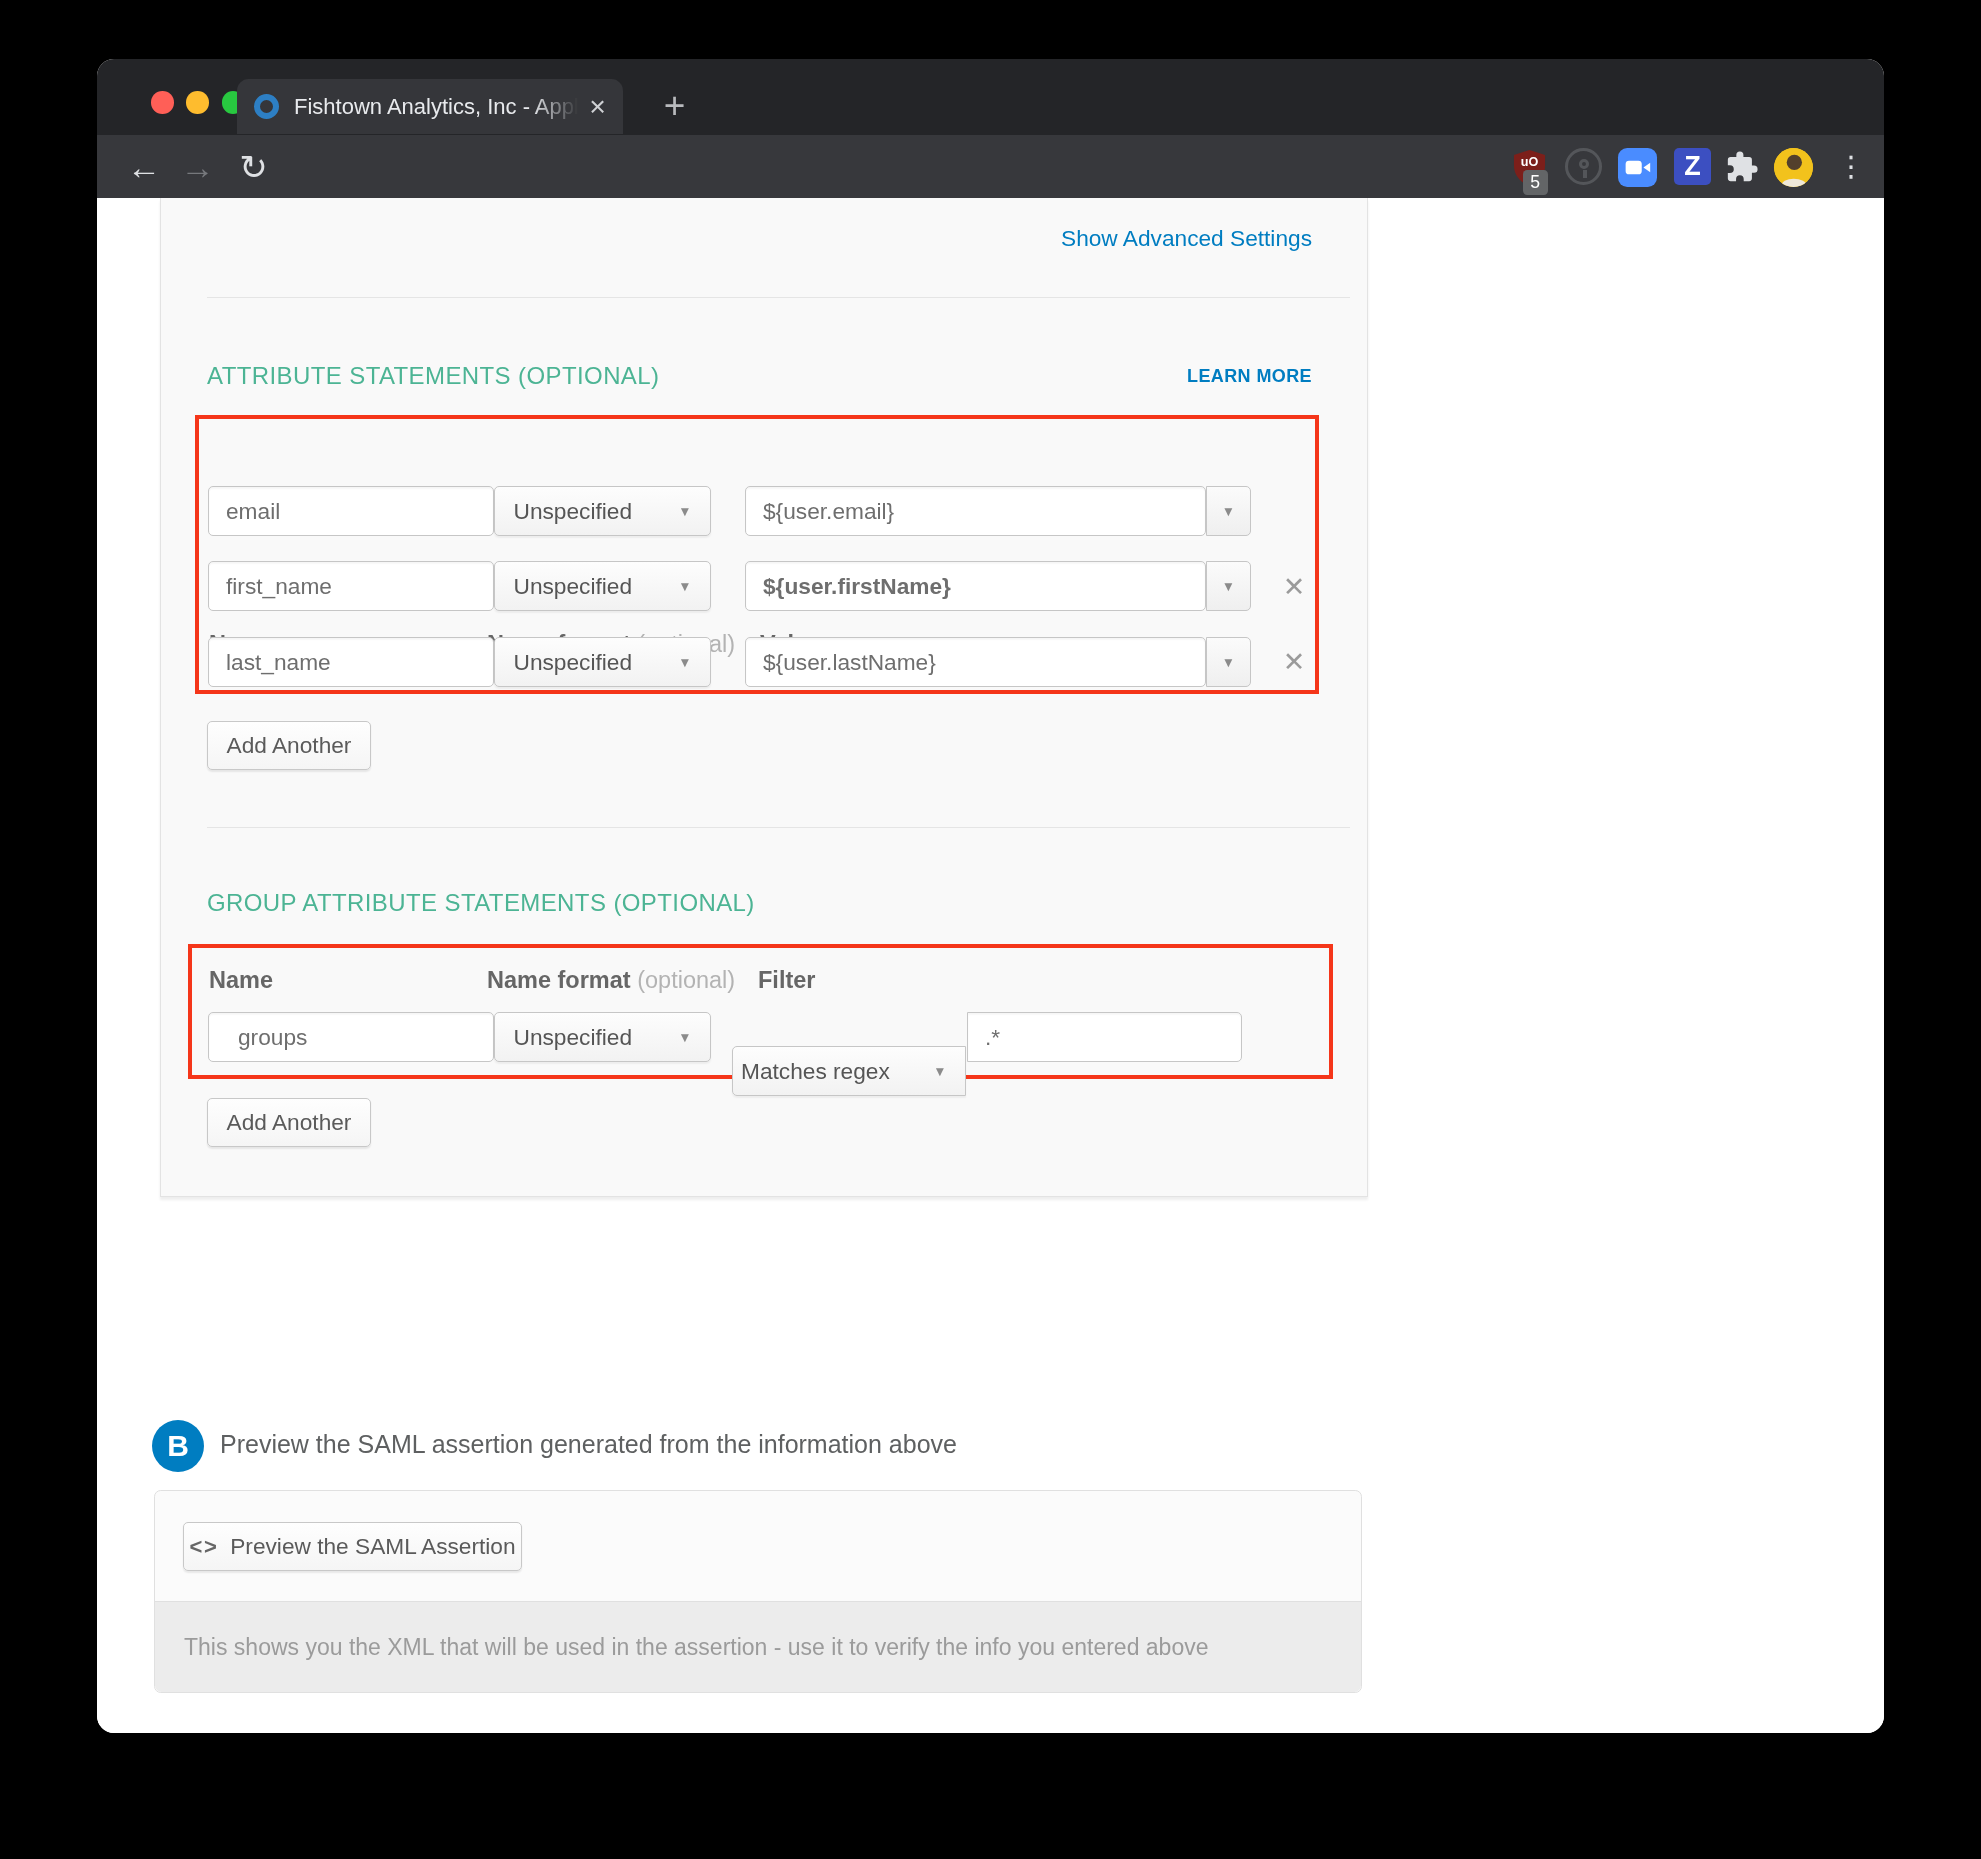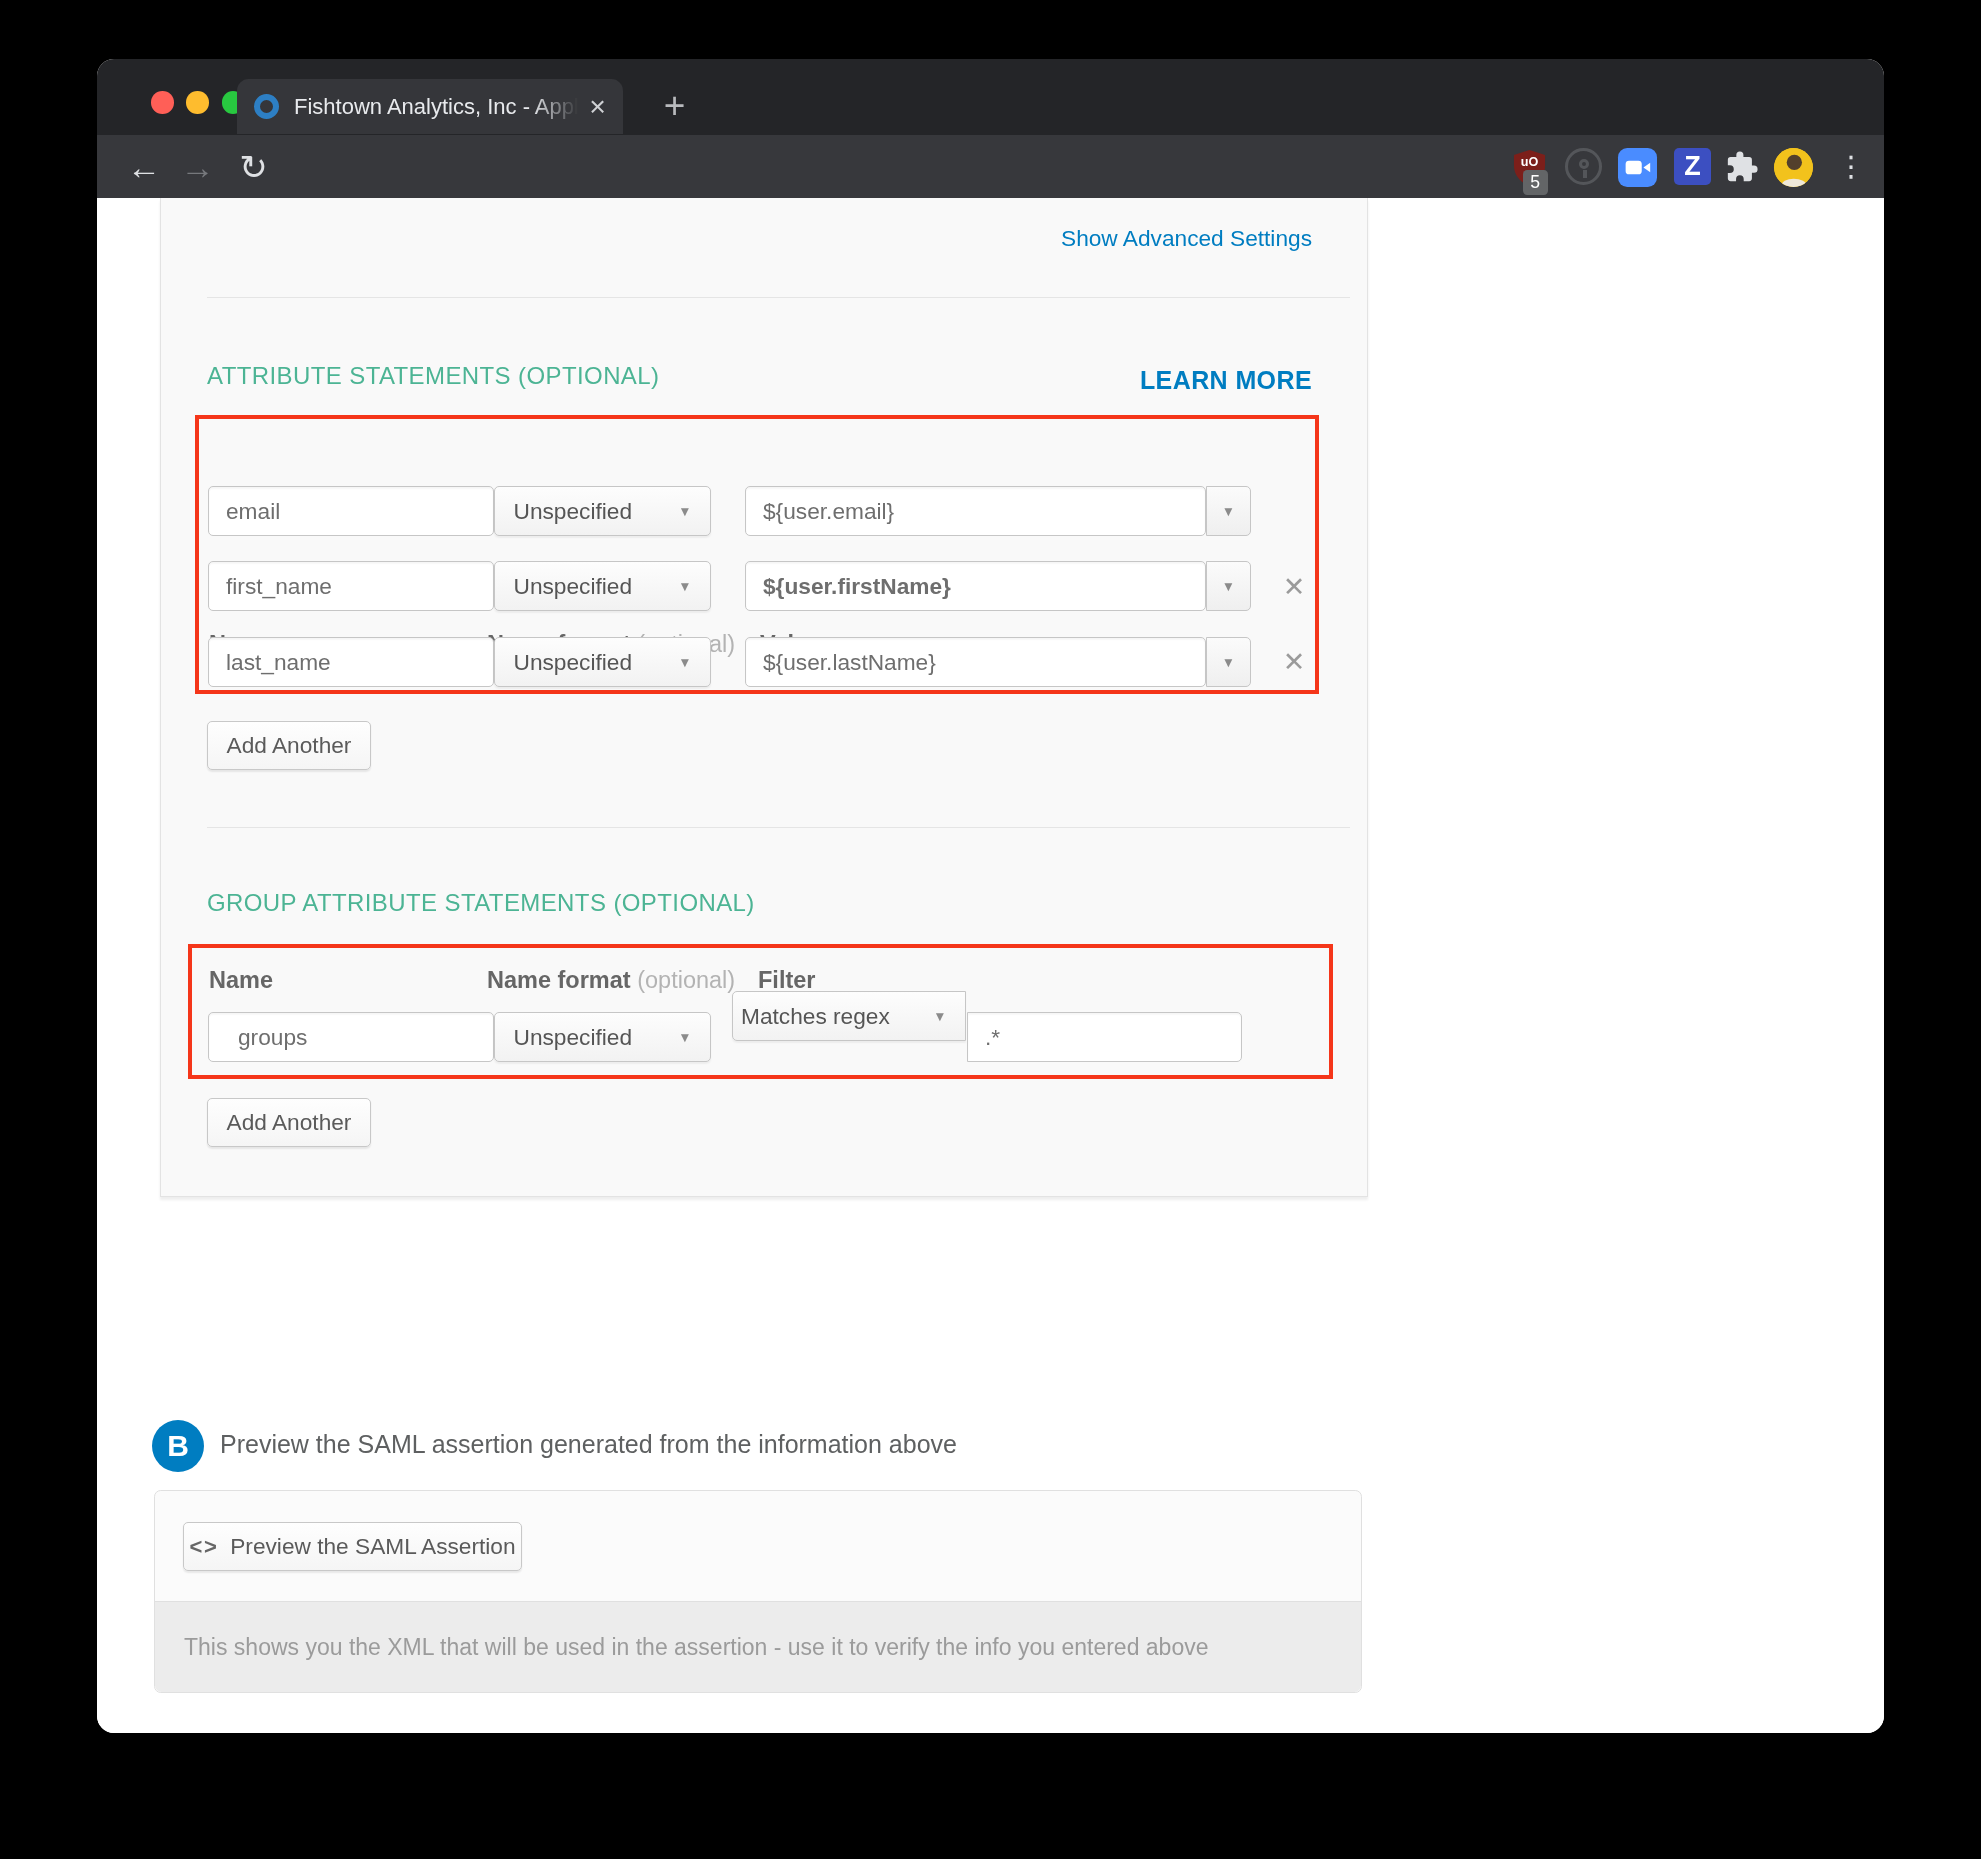--- a/index.html
+++ b/index.html
@@ -51,21 +51,21 @@
 
   
   .page { position:absolute; left:0; top:139px; width:100%; height:1535px; background:#fff; }
 
   .card { position:absolute; left:63px; top:0; width:1208px; height:999px; background:#f9f9f9;
           border:0.8px solid #e3e3e3; border-top:none; box-shadow:0 2.5px 2.5px rgba(0,0,0,.07); }
   .link { color:#007dc1; font-size:22.7px; }
   .show-adv { position:absolute; top:27px; right:55px; }
   .divider { position:absolute; left:46px; right:17px; border-top:1.7px solid #e5e5e5; }
   .sec-title { position:absolute; left:46px; color:#4cb494; font-size:24px; letter-spacing:0.4px; }
-  .learn-more { position:absolute; right:55px; font-size:25px; font-weight:600; letter-spacing:0.4px; }
+  .learn-more { position:absolute; right:55px; font-size:18px; font-weight:600; letter-spacing:0.4px; }
   .redbox { position:absolute; border:4.2px solid #f5361a; }
 
   .col-label { position:absolute; font-size:23.5px; font-weight:bold; color:#666; white-space:nowrap; }
   .opt { font-weight:normal; color:#b3b3b3; }
 
   .tinput { position:absolute; height:50px; background:#fff; border:0.8px solid #c6c6c6; border-radius:5px;
             font-size:22.7px; color:#6e6e6e; padding:0 17px; font-family:"Liberation Sans",sans-serif;
             box-shadow:inset 0 1.7px 1.7px rgba(0,0,0,.04); outline:none; }
   .dd { position:absolute; height:50px; background:linear-gradient(#fdfdfd,#f2f2f2); border:0.8px solid #c6c6c6;
         border-radius:5px; display:flex; align-items:center; padding:0 18.5px;
@@ -211,21 +211,21 @@
 
         <div class="col-label" style="left:48px; top:769px;"><span>Name</span></div>
         <div class="col-label" style="left:326px; top:769px;"><span>Name format</span> <span class="opt">(optional)</span></div>
         <div class="col-label" style="left:597px; top:769px;"><span>Filter</span></div>
 
         <input class="tinput" style="left: 47px; top: 814px; width: 286px; padding-left: 29px;" value="groups">
         <div class="dd" style="left:333px; top:814px; width:217px;">
           <span>Unspecified</span>
           <span class="arrow">▼</span>
         </div>
-        <div class="dd" style="left:571px; top:793px; width:234px; border-radius:5px 0 0 5px;padding-left:8px;">
+        <div class="dd" style="left:571px; top:848px; width:234px; border-radius:5px 0 0 5px;padding-left:8px;">
           <span>Matches regex</span>
           <span class="arrow">▼</span>
         </div>
         <input class="tinput" style="left: 806px; top: 814px; width: 275px; border-radius: 0px 5px 5px 0px;" value=".*">
 
         <button class="btn add-btn" style="top:900px;">Add Another</button>
       </div>
 
       <div class="stepB">B</div>
       <div class="stepB-title">Preview the SAML assertion generated from the information above</div>

